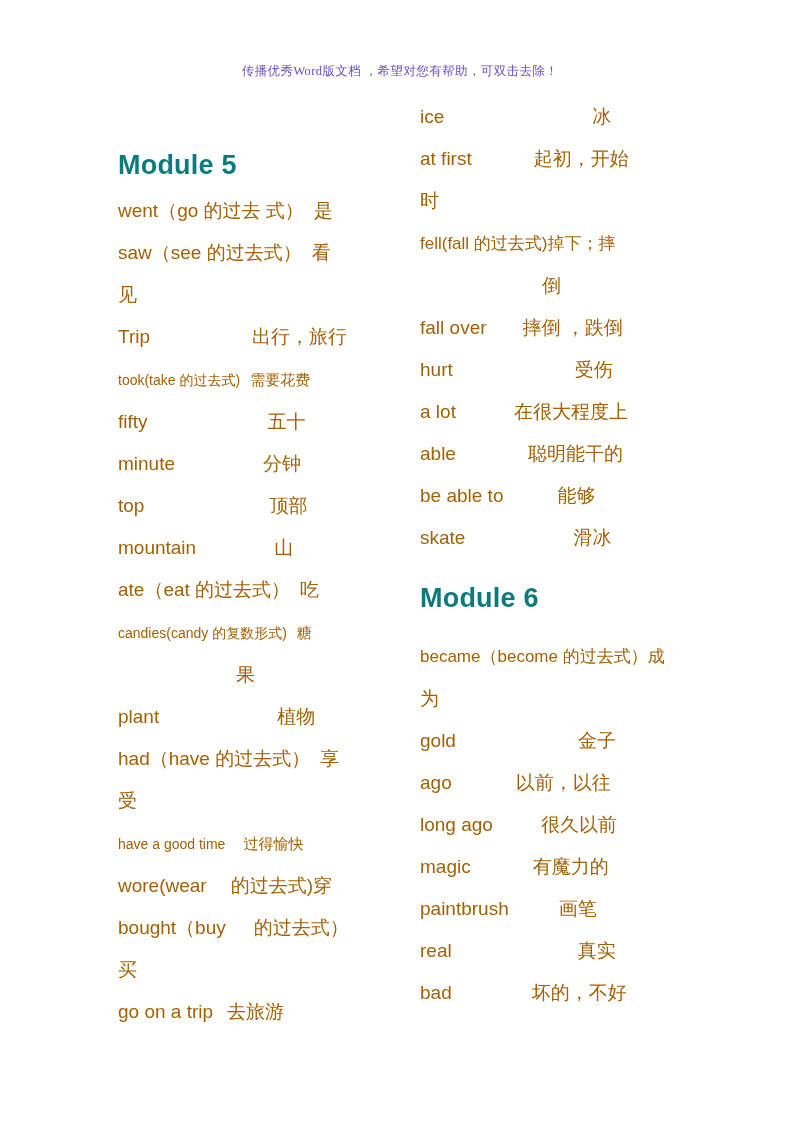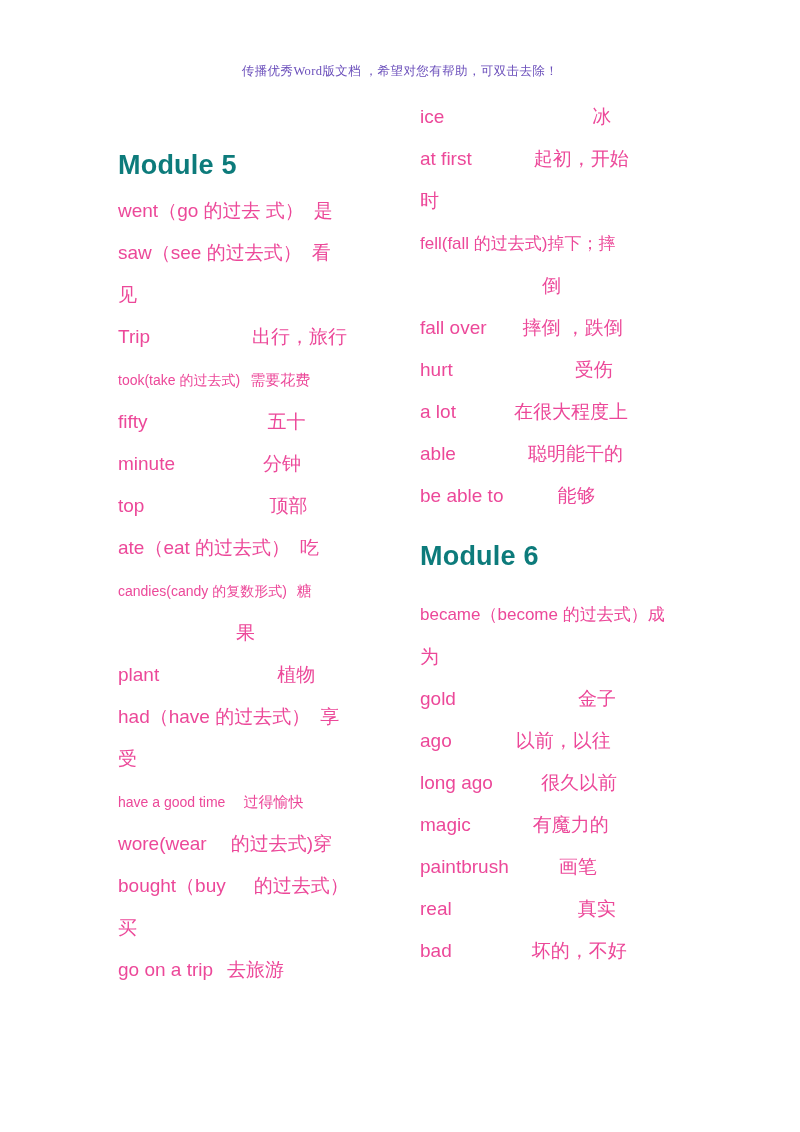--- a/index.html
+++ b/index.html
@@ -77,21 +77,21 @@
   }
 
   
   .vocab-list {
     margin: 0;
     padding: 0;
     list-style: none;
   }
   .vocab-row {
     display: block;
-    color: #ec4899;
+    color: #a16207;
     font-size: 19px;
     line-height: 42px;
     white-space: nowrap;
     position: relative;
   }
   .vocab-row .term {
     display: inline-block;
     vertical-align: baseline;
   }
   .vocab-row .defn {
@@ -141,20 +141,23 @@
           <li class="vocab-row">
             <span class="wrap-line indent-0"><span class="term">fifty</span><span style="display: inline-block; width: 120px;"></span><span class="defn">五十</span></span>
           </li>
           <li class="vocab-row">
             <span class="wrap-line indent-0"><span class="term">minute</span><span style="display: inline-block; width: 88px;"></span><span class="defn">分钟</span></span>
           </li>
           <li class="vocab-row">
             <span class="wrap-line indent-0"><span class="term">top</span><span style="display: inline-block; width: 125px;"></span><span class="defn">顶部</span></span>
           </li>
           <li class="vocab-row">
+            <span class="wrap-line indent-0"><span class="term">mountain</span><span style="display: inline-block; width: 78px;"></span><span class="defn">山</span></span>
+          </li>
+          <li class="vocab-row">
             <span class="wrap-line indent-0"><span class="term">ate（eat 的过去式）</span><span style="display: inline-block; width: 10px;"></span><span class="defn"> 吃</span></span>
           </li>
           <li class="vocab-row sz-sm">
             <span class="wrap-line indent-0"><span class="term">candies(candy 的复数形式)</span><span style="display: inline-block; width: 10px;"></span><span class="defn">糖</span></span>
             <span class="wrap-line indent-mid2">果</span>
           </li>
           <li class="vocab-row">
             <span class="wrap-line indent-0"><span class="term">plant</span><span style="display: inline-block; width: 118px;"></span><span class="defn">植物</span></span>
           </li>
           <li class="vocab-row">
@@ -197,20 +200,23 @@
             <span class="wrap-line indent-0"><span class="term">hurt</span><span style="display: inline-block; width: 122px;"></span><span class="defn">受伤</span></span>
           </li>
           <li class="vocab-row">
             <span class="wrap-line indent-0"><span class="term">a lot</span><span style="display: inline-block; width: 58px;"></span><span class="defn">在很大程度上</span></span>
           </li>
           <li class="vocab-row">
             <span class="wrap-line indent-0"><span class="term">able</span><span style="display: inline-block; width: 72px;"></span><span class="defn">聪明能干的</span></span>
           </li>
           <li class="vocab-row">
             <span class="wrap-line indent-0"><span class="term">be able to</span><span style="display: inline-block; width: 54px;"></span><span class="defn">能够</span></span>
+          </li>
+          <li class="vocab-row">
+            <span class="wrap-line indent-0"><span class="term">skate</span><span style="display: inline-block; width: 108px;"></span><span class="defn">滑冰</span></span>
           </li>
         </ul>
       <div class="module-heading second">Module 6</div>
       <ul class="vocab-list" id="right-list">
           <li class="vocab-row sz-md">
             <span class="wrap-line indent-0"><span class="term">became（become 的过去式）成</span></span>
             <span class="wrap-line indent-0">为</span>
           </li>
           <li class="vocab-row">
             <span class="wrap-line indent-0"><span class="term">gold</span><span style="display: inline-block; width: 122px;"></span><span class="defn">金子</span></span>

